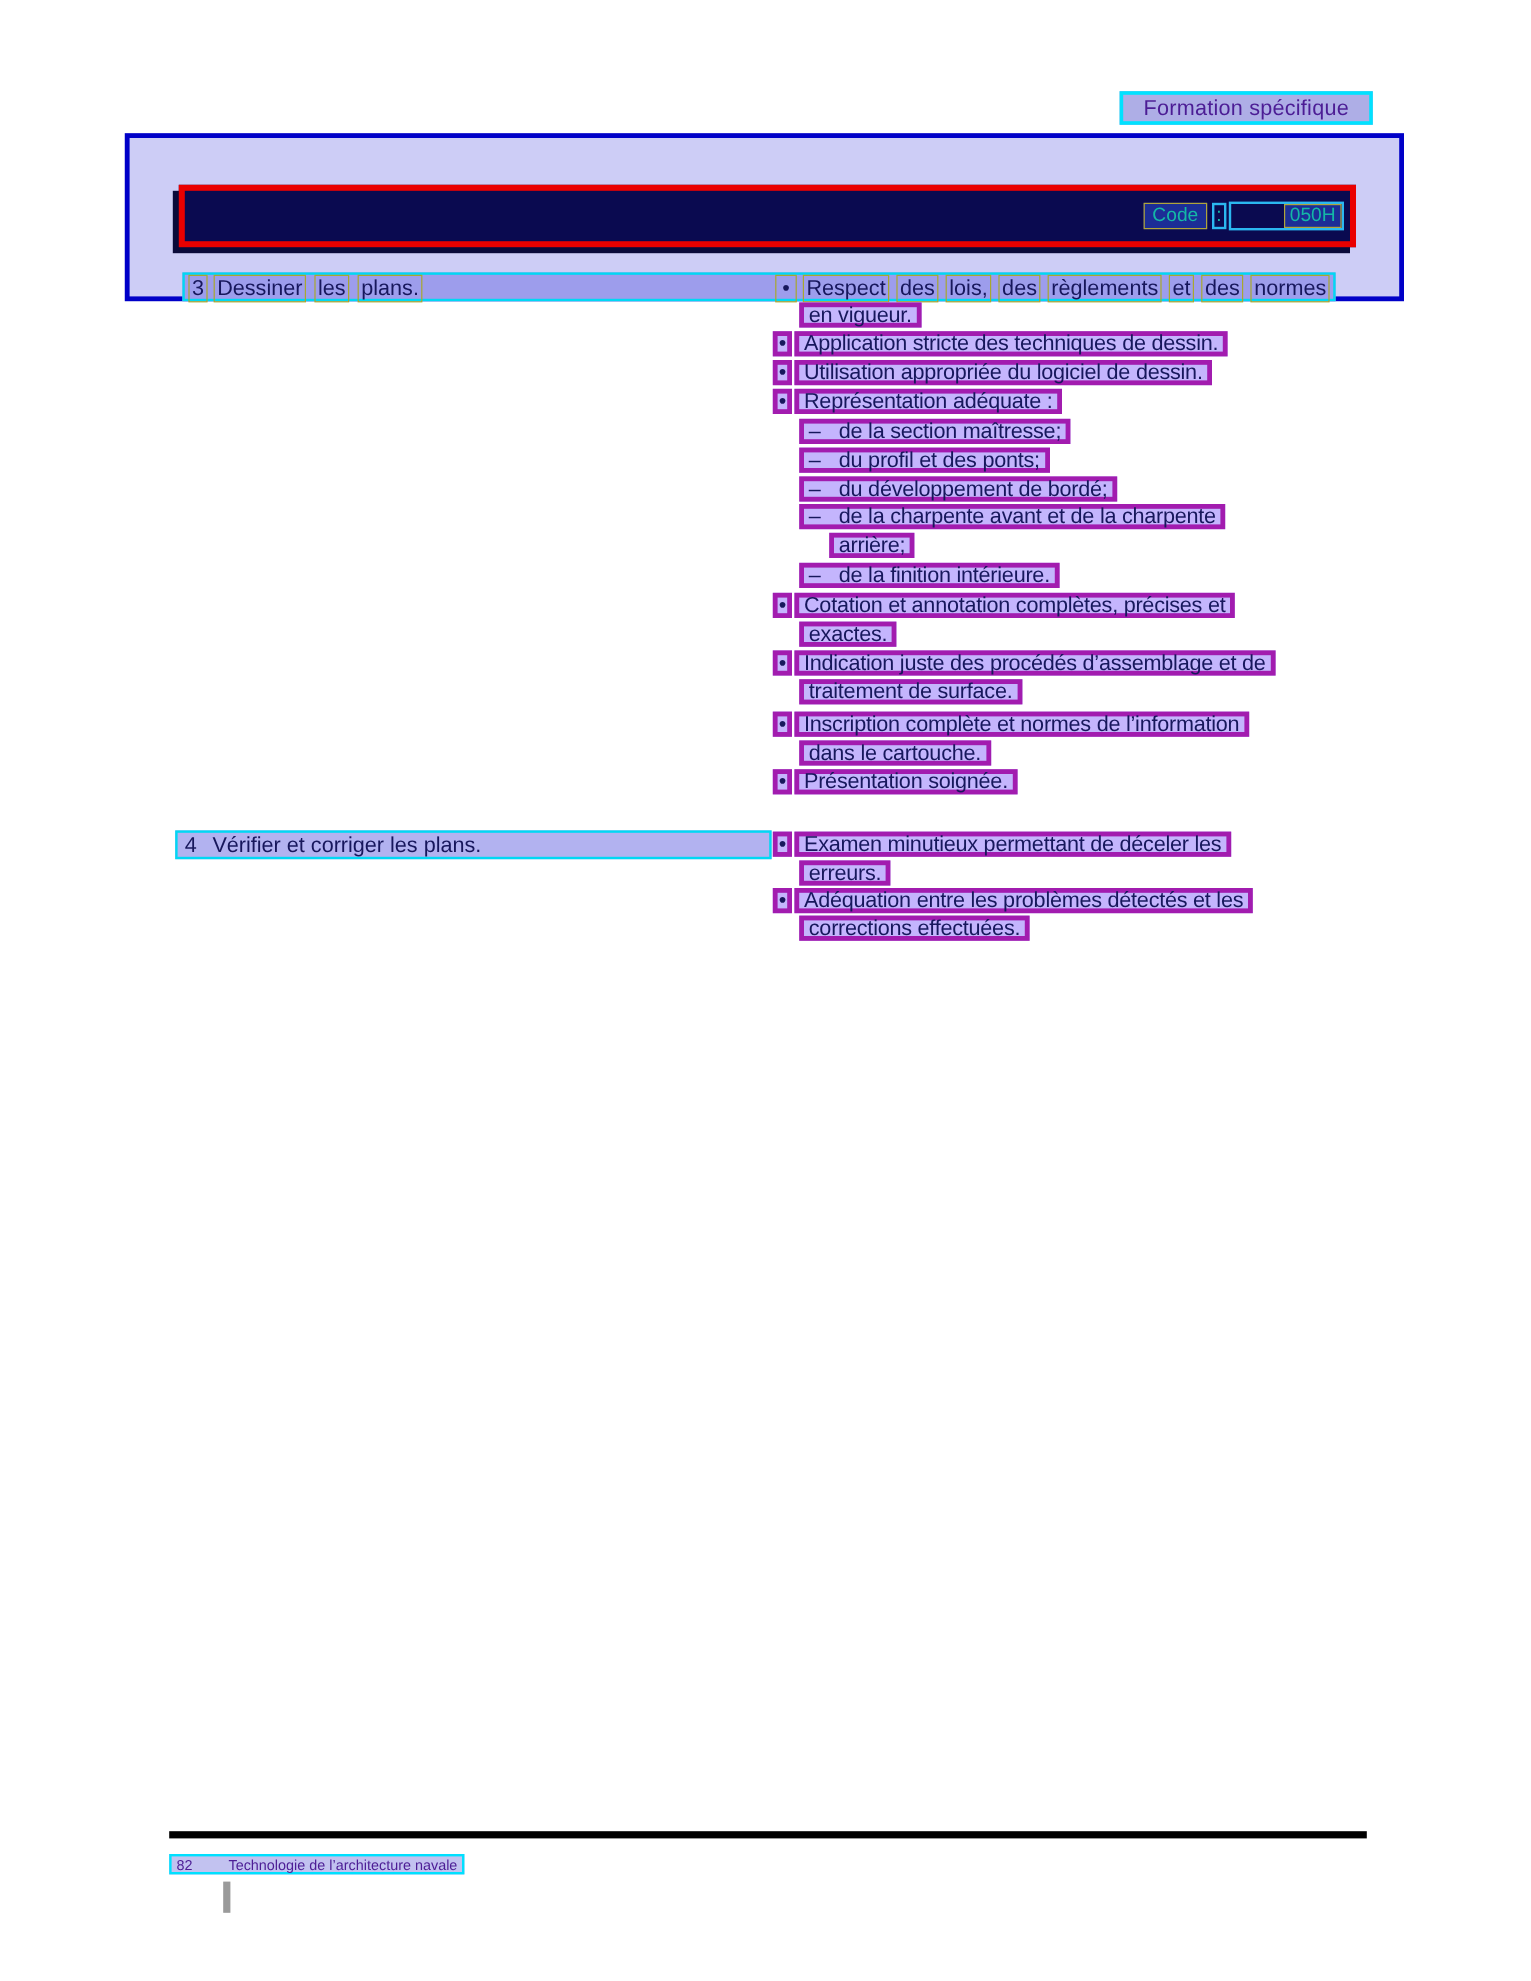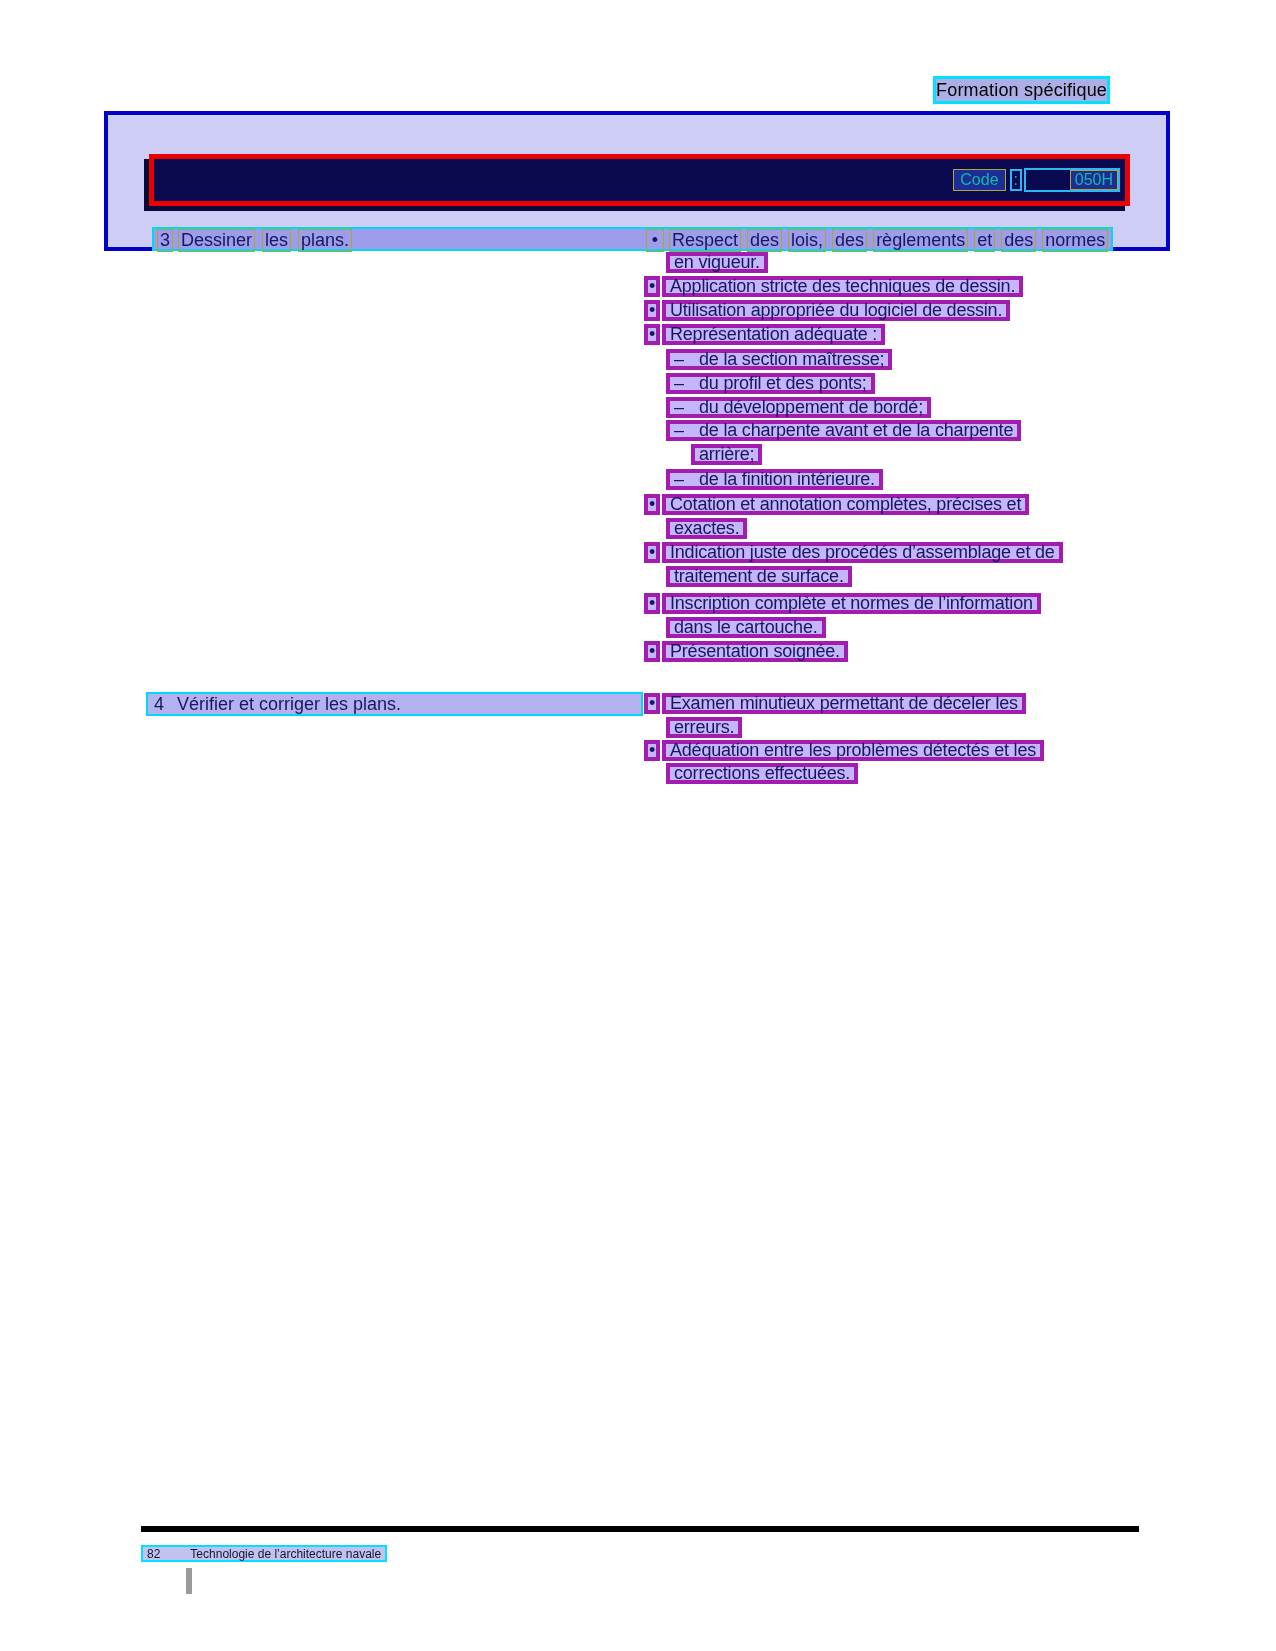--- a/index.html
+++ b/index.html
@@ -2,22 +2,22 @@
 <html><head>
 <meta charset="utf-8">
 <style>
   html,body{margin:0;padding:0;background:#ffffff;}
   .page{position:relative;width:1276px;height:1651px;background:#ffffff;overflow:hidden;
         font-family:"Liberation Sans", sans-serif;color:#17175c;}
   .abs{position:absolute;}
 
   
   .formation{left:933px;top:76px;height:22px;display:inline-flex;align-items:center;
-             background:#aeaee6;border:3px solid #00e2ff;padding:0 0;
-             font-size:18px;color:#000000;letter-spacing:0.2px;}
+             background:#aeaee6;border:3px solid #00e2ff;padding:0 17px;
+             font-size:18px;color:#4c1d95;letter-spacing:0.2px;}
 
   
   .outer-box{left:104px;top:111px;width:1066px;height:140px;box-sizing:border-box;
              background:#cdcdf6;border:4px solid #0000c8;}
   .navy-box{left:149px;top:154px;width:981px;height:52px;box-sizing:border-box;
             background:#0a0a50;border:5px solid #ea0000;box-shadow:-5px 5px 0 #0a0a3a;}
   .code-row{position:absolute;right:5px;top:50%;transform:translateY(-50%);
             display:flex;align-items:center;font-size:16px;color:#14b8a6;}
   .code-label{border:1px solid #b0a43a;background:#1c2d96;padding:1px 6px;}
   .code-colon{border:2px solid #2bb7f0;margin-left:4px;padding:0 2px;}
@@ -44,21 +44,21 @@
   
   .row4-left{left:146px;top:692px;width:497px;height:24px;box-sizing:border-box;
              background:#b2b2f0;border:2px solid #00d8f4;font-size:18px;}
   .row4-num{position:absolute;left:6px;top:0px;}
   .row4-title{position:absolute;left:29px;top:0px;white-space:nowrap;}
 
   
   .footer-rule{left:141px;top:1526px;width:998px;height:6px;background:#000000;}
   .footer-box{left:141px;top:1545px;height:17px;box-sizing:border-box;display:inline-flex;
               align-items:center;background:#c2c2f0;border:2px solid #00e0ff;
-              font-size:12px;color:#0f172a;padding:0 4px;}
+              font-size:12px;color:#4c1d95;padding:0 4px;}
   .footer-title{margin-left:30px;}
   .caret{left:186px;top:1568px;width:6px;height:26px;background:#9a9a9a;}
 </style>
 </head>
 <body>
 
 <div class="page">
 
   <div class="abs formation">Formation spécifique</div>
 

